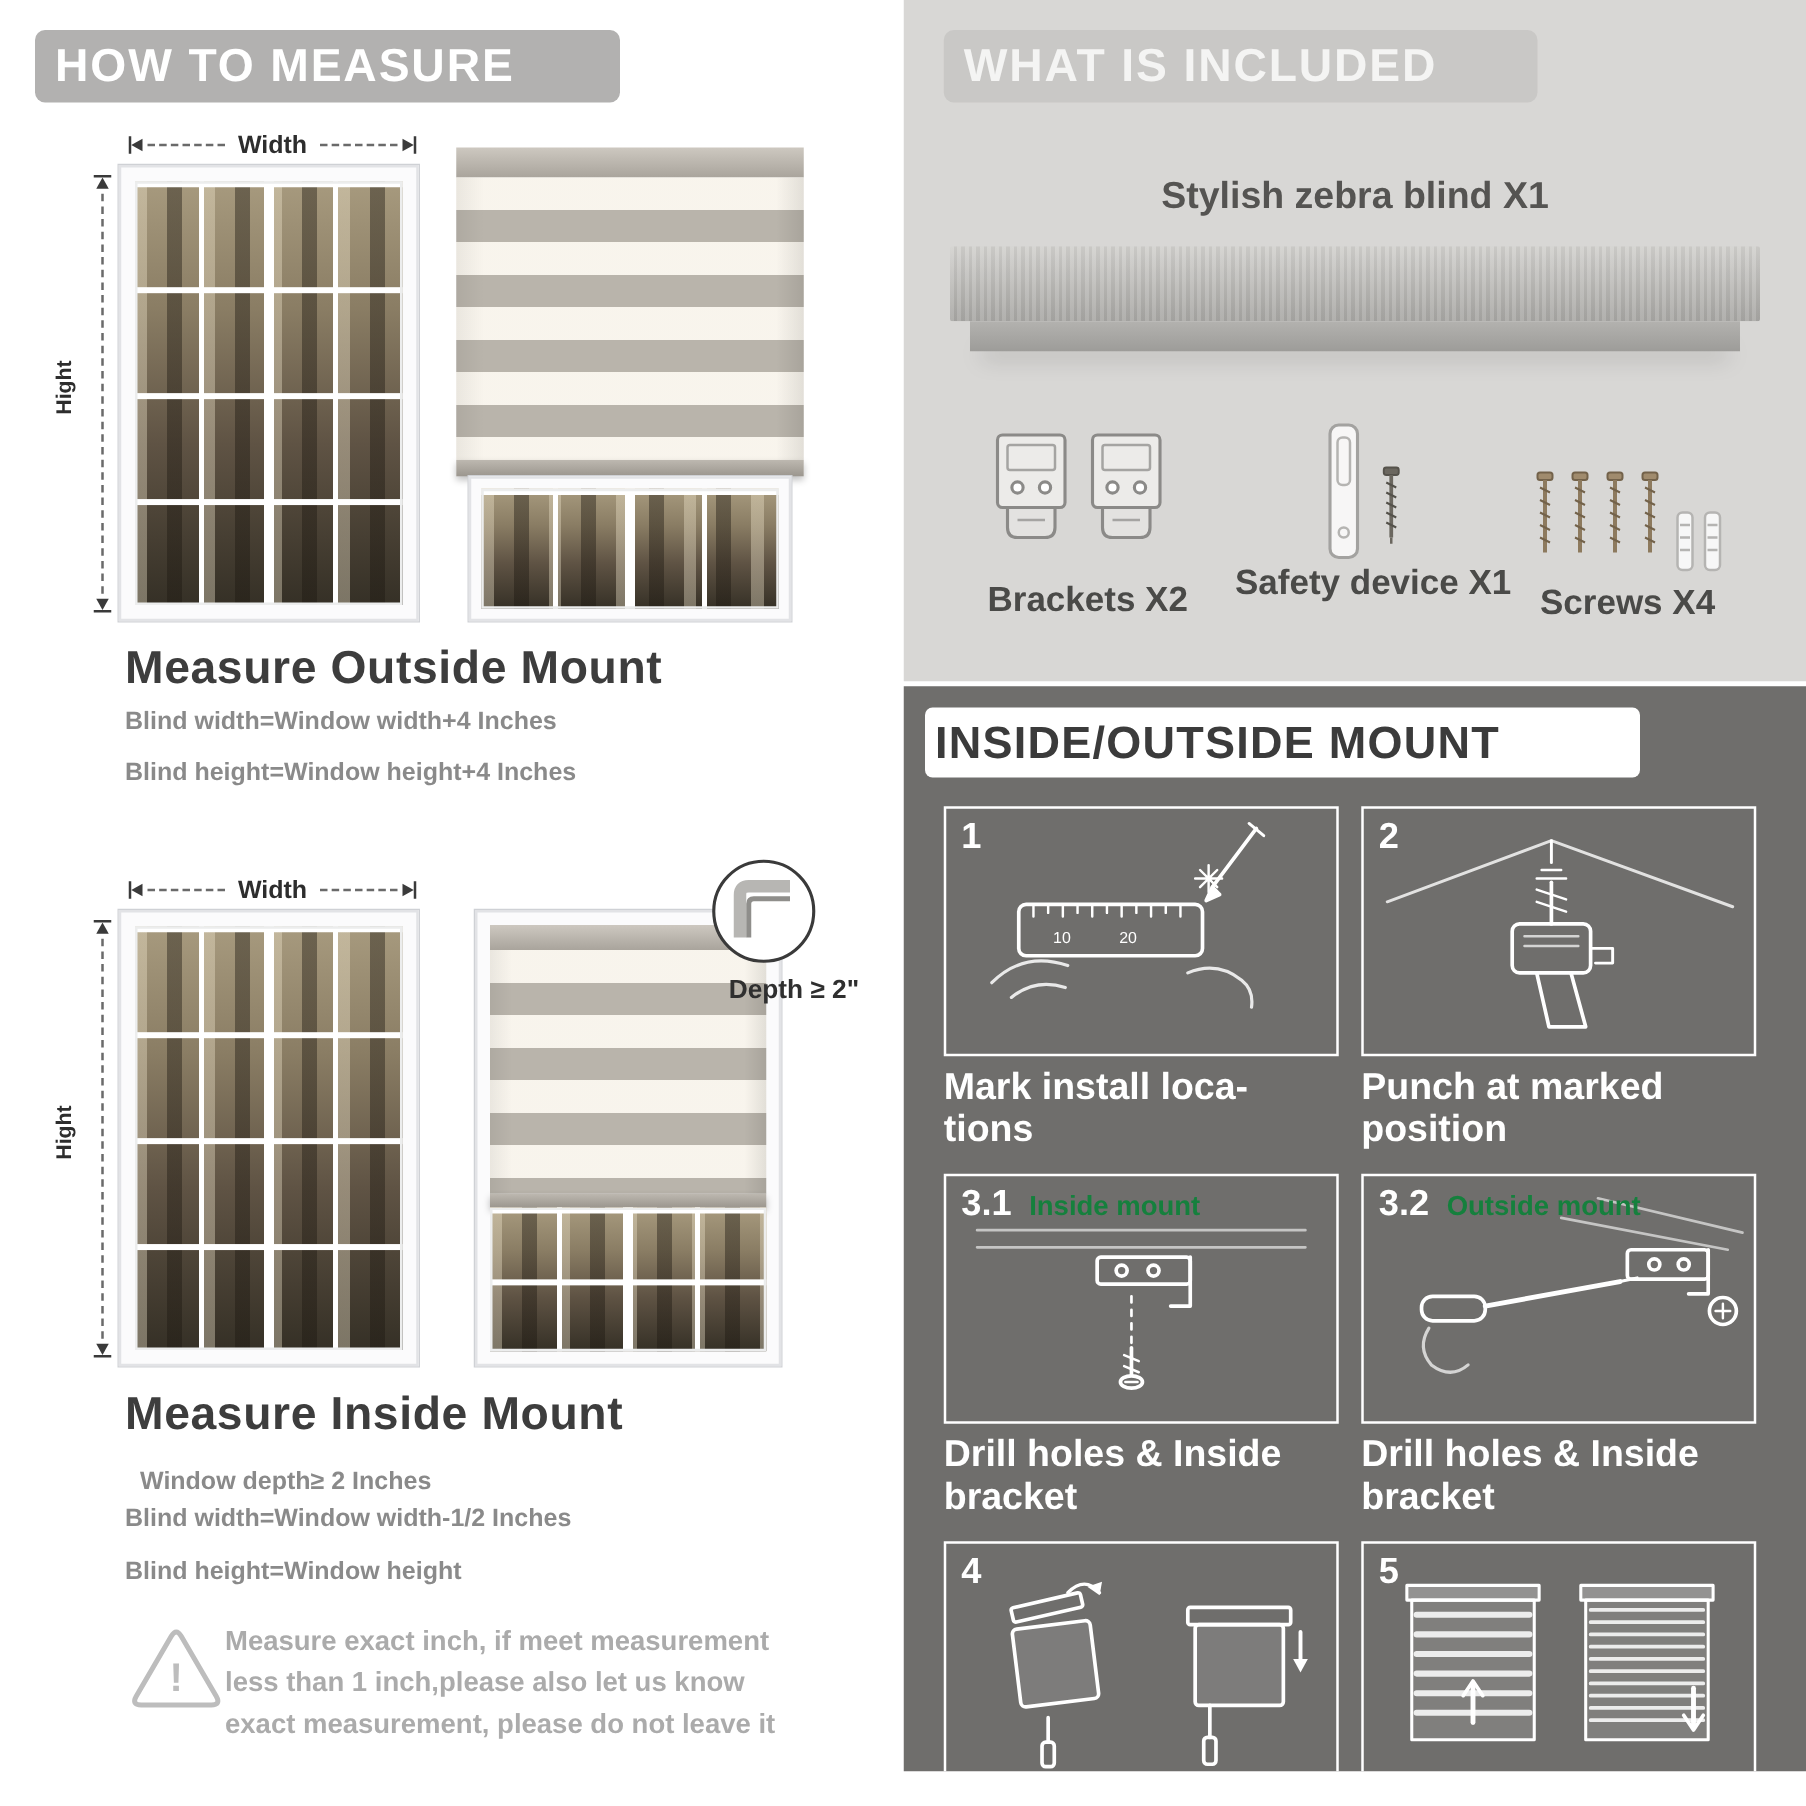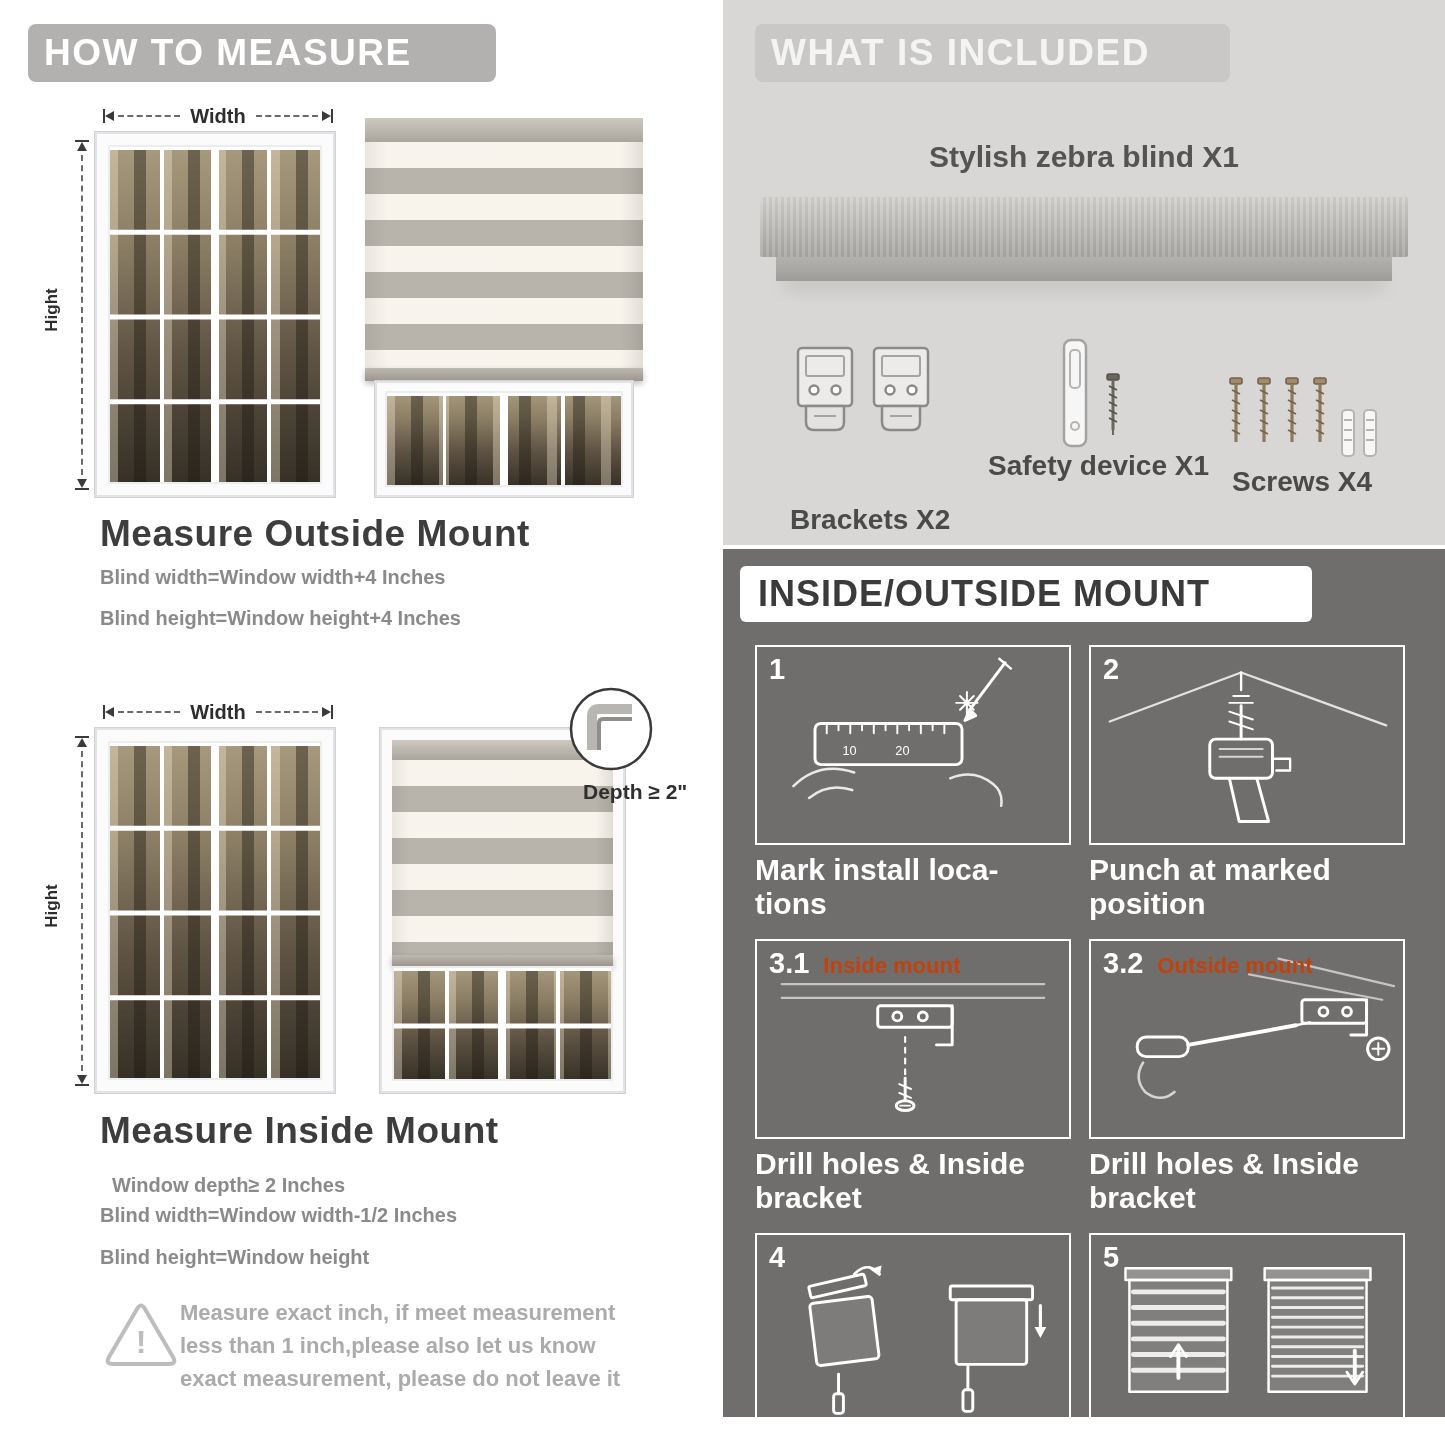--- a/index.html
+++ b/index.html
@@ -6,21 +6,21 @@
   html,body { width:1445px; height:1445px; background:#fff; font-family:"Liberation Sans", sans-serif; }
   #root { position:relative; width:1445px; height:1417px; overflow:hidden; background:#fff; }
   .abs { position:absolute; }
 
   
   .hdr-box { height:58px; border-radius:8px; color:#fff; font-size:37px; font-weight:bold;
              line-height:58px; padding-left:16px; letter-spacing:1.5px; }
   .howto-box { left:28px; top:24px; width:468px; background:#b2b1b0; }
   .included-header { left:755px; top:24px; width:475px; background:#c9c8c6; color:#f4f4f3; }
   .mount-header { left:740px; top:566px; width:572px; height:56px; background:#fff; border-radius:6px;
-                  color:#3b3b3b; font-size:36px; font-weight:bold; line-height:56px; padding-left:18px; letter-spacing:1px; }
+                  color:#3b3b3b; font-size:36px; font-weight:bold; line-height:56px; padding-left:8px; letter-spacing:1px; }
 
   
   .h2 { font-size:37px; font-weight:bold; color:#3d3d3d; letter-spacing:.5px; }
   .gline { font-size:20px; font-weight:bold; color:#8a8a8a; }
   .warn-text { width:448px; font-size:22px; font-weight:bold; color:#ababab; line-height:1.5; }
 
   
   .window { background:#fbfbfc; border:2px solid #e2e3e6; box-shadow:0 0 0 1px #cfd1d5; padding:11px; }
   .pane-area { width:100%; height:100%;
     background-image:
@@ -73,21 +73,21 @@
       box-shadow:0 14px 18px -10px rgba(0,0,0,.35); }
   .item-label { font-size:28px; font-weight:bold; color:#4a4a48; }
 
   
   .mount-bg { left:723px; top:549px; width:722px; height:896px; background:#6f6e6c; }
   .steps-grid { left:755px; top:645px; width:650px; display:grid;
                 grid-template-columns:316px 316px; column-gap:18px; row-gap:18px; }
   .step-panel { position:relative; height:200px; border:2.5px solid #fff; }
   .step-head { position:absolute; top:6px; left:12px; display:flex; align-items:baseline; gap:14px; z-index:2; }
   .step-num { color:#fff; font-weight:bold; font-size:29px; }
-  .step-title { color:#c2410c; font-weight:bold; font-size:22px; }
+  .step-title { color:#15803d; font-weight:bold; font-size:22px; }
   .step-caption { margin-top:8px; color:#fff; font-weight:bold; font-size:30px; }
   .art { position:absolute; inset:0; width:100%; height:100%; }
 </style>
 </head>
 <body>
 
 <div id="root">
 
   <div class="abs hdr-box howto-box">HOW TO MEASURE</div>
 
@@ -247,21 +247,21 @@
       </g>
     </g>
     <g stroke="#b5b4b2" stroke-width="2" fill="rgba(255,255,255,.8)">
       <rect x="118" y="34" width="12" height="46" rx="4"></rect>
       <path d="M120,44 h8 M120,54 h8 M120,64 h8" fill="none"></path>
       <rect x="140" y="34" width="12" height="46" rx="4"></rect>
       <path d="M142,44 h8 M142,54 h8 M142,64 h8" fill="none"></path>
     </g>
   </svg>
 
-  <div class="abs item-label" style="left:790px; top:464px;margin-top:40px;">Brackets X2</div>
+  <div class="abs item-label" style="left:790px; top:464px;">Brackets X2</div>
   <div class="abs item-label" style="left:988px; top:450px;">Safety device X1</div>
   <div class="abs item-label" style="left:1232px; top:466px;">Screws X4</div>
 
   <div class="abs mount-bg"></div>
   <div class="abs mount-header">INSIDE/OUTSIDE MOUNT</div>
 
   <div class="abs steps-grid">
 
     <div class="step-cell">
       <div class="step-panel">

